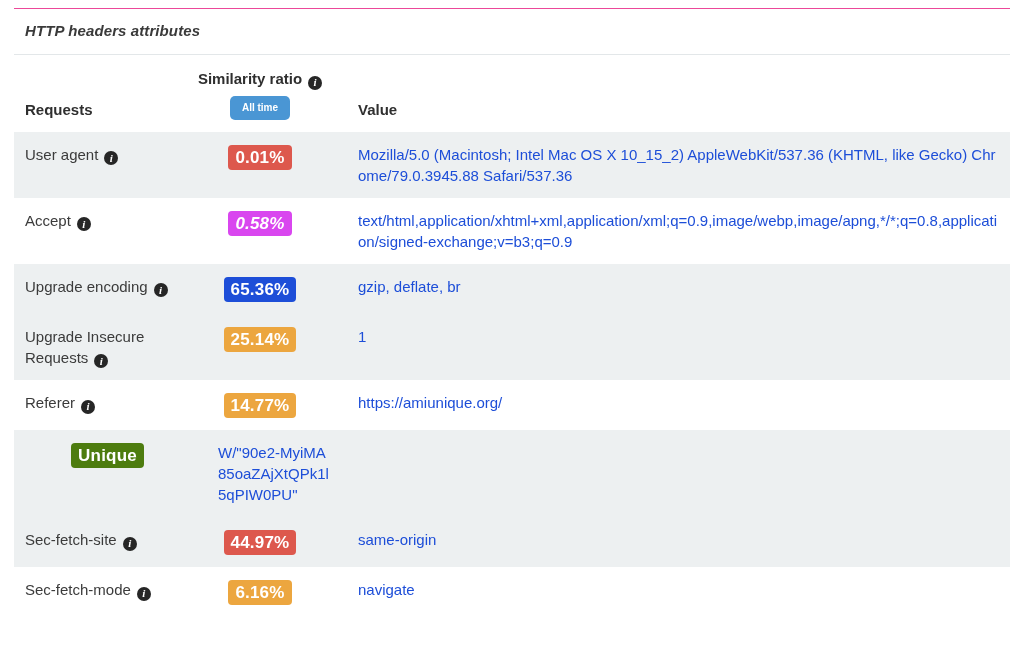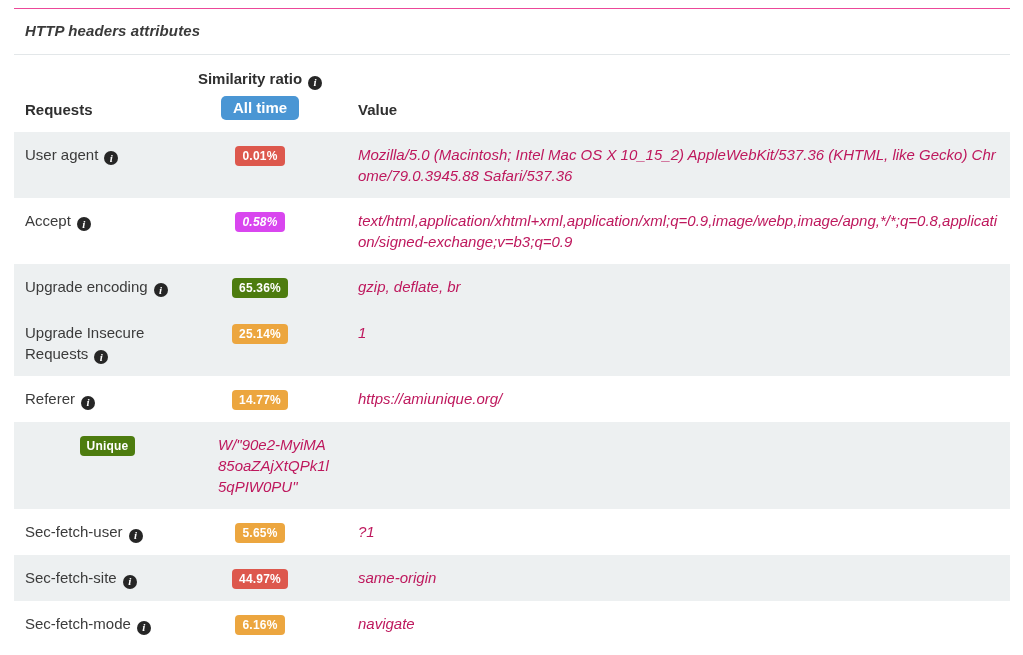--- a/index.html
+++ b/index.html
@@ -25,35 +25,35 @@
     grid-template-columns:165px 140px 1fr;
     padding:12px 11px;
     box-sizing:border-box;
   }
   .thead{align-items:end;padding-top:14px;padding-bottom:12px;}
   .th{font-weight:700;font-size:15px;color:#2f2f2f;line-height:20px;}
   .th-sim{text-align:center;}
   .sim-label-wrap{margin-bottom:6px;white-space:nowrap;}
   .badge-alltime{
     display:inline-block;background:var(--blue,#4a96d4);color:#fff;
-    font-weight:700;font-size:15px;line-height:20px;
+    font-weight:700;font-size:10px;line-height:20px;
     padding:2px 12px;border-radius:5px;
   }
   .th-value{padding-left:28px;}
 
   .row{font-size:15px;line-height:21px;}
   .row.striped{background:var(--stripe,#edf0f1);}
   .attr-cell{color:#3b3b3b;}
   .sim-cell{text-align:center;}
   .value-cell{
-    padding-left:28px;color:#be185d;
-    word-break:break-all;overflow-wrap:anywhere;font-style:italic;
+    padding-left:28px;color:#1d4ed8;
+    word-break:break-all;overflow-wrap:anywhere;
   }
   .badge{
-    display:inline-block;color:#fff;font-weight:700;font-size:12px;
+    display:inline-block;color:#fff;font-weight:700;font-size:17px;
     line-height:1;padding:4px 7px;border-radius:4px;letter-spacing:.2px;
     margin-top:1px;
   }
   .info-icon{
     display:inline-flex;align-items:center;justify-content:center;
     width:14px;height:14px;border-radius:50%;
     background:#262626;color:#ffffff;
     font-family:"Liberation Serif","DejaVu Serif",serif;
     font-style:italic;font-weight:700;font-size:11px;line-height:1;
     margin-left:6px;vertical-align:-2px;cursor:pointer;
@@ -98,21 +98,21 @@
       <span class="badge" style="background-color: #d946ef; font-style: italic;">0.58%</span>
     </div>
     <div class="cell value-cell">text/html,application/xhtml+xml,application/xml;q=0.9,image/webp,image/apng,*/*;q=0.8,application/signed-exchange;v=b3;q=0.9</div>
   </div>
 
   <div class="row striped">
     <div class="cell attr-cell">
       <span>Upgrade encoding</span><span class="info-icon">i</span>
     </div>
     <div class="cell sim-cell">
-      <span class="badge" style="background-color: #4d7c0f;">65.36%</span>
+      <span class="badge" style="background-color: #1d4ed8;">65.36%</span>
     </div>
     <div class="cell value-cell">gzip, deflate, br</div>
   </div>
 
 
   <div class="row striped">
     <div class="cell attr-cell">
       <span>Upgrade Insecure Requests</span><span class="info-icon">i</span>
     </div>
     <div class="cell sim-cell">
@@ -131,29 +131,20 @@
     <div class="cell value-cell">https://amiunique.org/</div>
   </div>
 
   <div class="row striped">
     <div class="cell sim-cell">
       <span class="badge" style="background-color: #4d7c0f;">Unique</span>
     </div>
     <div class="cell value-cell">W/"90e2-MyiMA85oaZAjXtQPk1l5qPIW0PU"</div>
   </div>
 
-  <div class="row">
-    <div class="cell attr-cell">
-      <span>Sec-fetch-user</span><span class="info-icon">i</span>
-    </div>
-    <div class="cell sim-cell">
-      <span class="badge" style="background-color: rgb(236, 166, 63);">5.65%</span>
-    </div>
-    <div class="cell value-cell">?1</div>
-  </div>
 
   <div class="row striped">
     <div class="cell attr-cell">
       <span>Sec-fetch-site</span><span class="info-icon">i</span>
     </div>
     <div class="cell sim-cell">
       <span class="badge" style="background-color: rgb(221, 88, 77);">44.97%</span>
     </div>
     <div class="cell value-cell">same-origin</div>
   </div>

